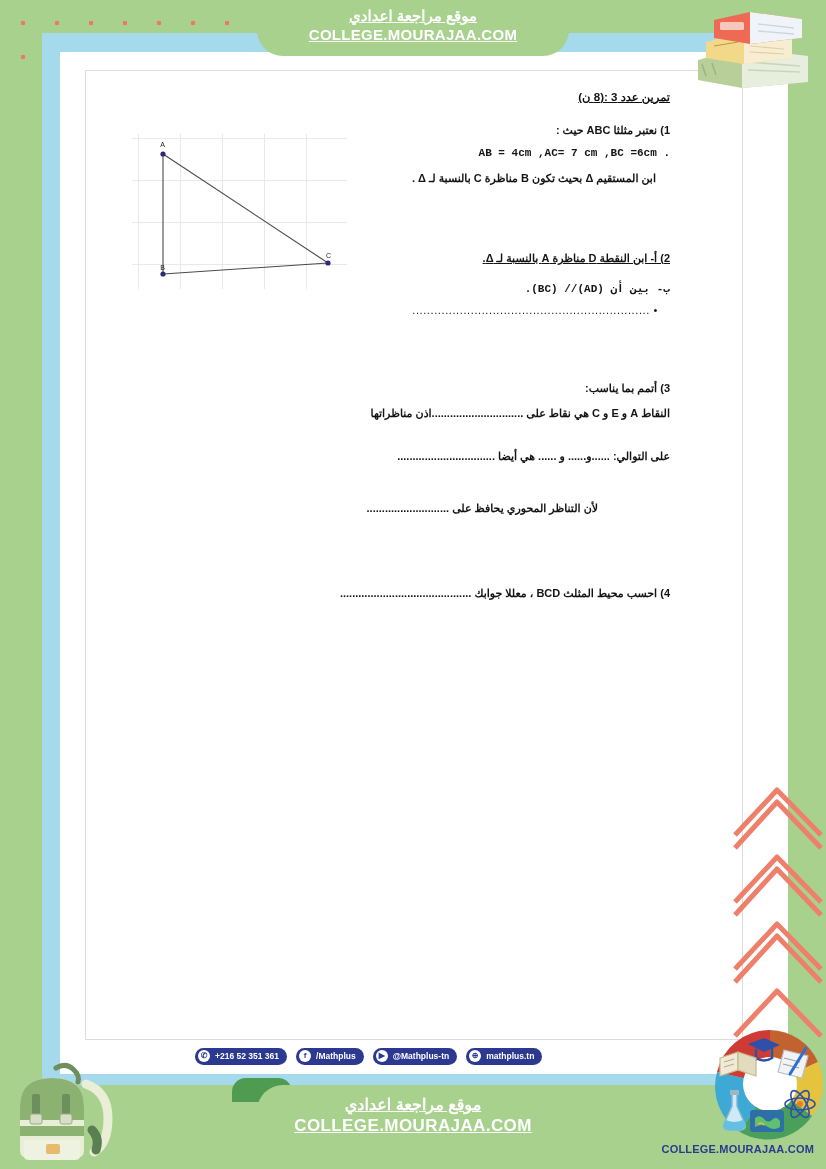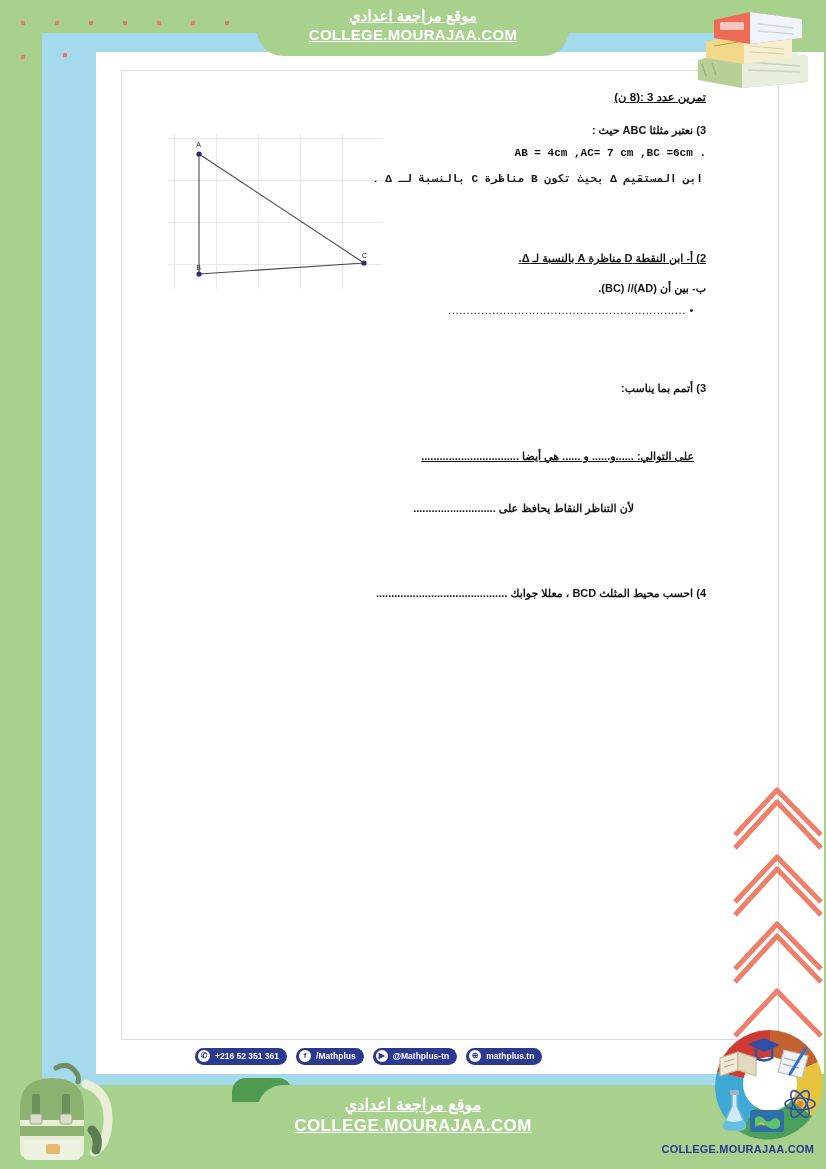--- a/index.html
+++ b/index.html
@@ -37,21 +37,20 @@
     width:742px; height:1052px;
     background:#a5d9ec;
   }
 
   
   #page{
     position:absolute;
     left:60px; top:52px;
     width:728px; height:1022px;
     background:#ffffff;
-    margin-left:36px;
   }
 
   
   #page-inner{
     position:absolute;
     left:25px; top:18px;
     width:658px; height:970px;
     border:1px solid #dcdcdc;
     background:#fff;
   }
@@ -121,21 +120,21 @@
   }
 
   .qline{
     position:absolute;
     font-size:11px; font-weight:bold;
     direction:rtl; color:#141414;
     white-space:nowrap;
   }
 
   .dotted{ letter-spacing:.6px; }
-  .serifn{ font-family:Liberation Sans, sans-serif;text-align:center; }
+  .serifn{ font-family:Liberation Mono, monospace;text-align:center; }
 
   
   #figure{
     position:absolute;
     left:72px; top:82px;
     width:215px; height:155px;
   }
   #figure .grid{
     position:absolute; inset:0;
     background-image:
@@ -211,39 +210,42 @@
   <div id="blue-frame"></div>
   <div class="dots" id="dots-blue"></div>
 
   <div id="page">
     <div id="page-inner"></div>
 
     <div id="content">
 
       <div class="ex-title">تمرين عدد 3 :(8 ن)</div>
 
-      <div class="qline" style="right:118px; top:72px;">3) نعتبر مثلثا  ABC    حيث :</div>
+      <div class="qline" style="right:118px; top:72px;">1) نعتبر مثلثا  ABC    حيث :</div>
       <div class="qline" style="right:118px; top:95px;font-family:Liberation Mono, monospace;">.   AB = 4cm   ,AC= 7 cm  ,BC =6cm</div>
-      <div class="qline" style="right:121px; top:120px;font-family:Liberation Mono, monospace;">ابن المستقيم Δ  بحيث تكون B  مناظرة  C  بالنسبة لـ Δ .</div>
+      <div class="qline" style="right:132px; top:120px;">ابن المستقيم Δ  بحيث تكون B  مناظرة  C  بالنسبة لـ Δ .</div>
 
       <div class="qline" style="right:118px; top:200px;text-decoration:underline;">2)  أ- ابن النقطة  D   مناظرة  A  بالنسبة لـ Δ.</div>
       <div class="qline" style="right:118px; top:230px;">
         <span class="serifn">ب- بين أن (AD)// (BC).</span>
       </div>
       <div class="qline dotted" style="right:130px; top:252px; font-weight:normal;">• .................................................................</div>
 
       <div class="qline" style="right:118px; top:330px;text-align:center;">3)   أتمم بما يناسب:</div>
 
-
-      <div class="qline" style="right:130px; top:398px;text-decoration:underline;">
+      <div class="qline" style="right:118px; top:355px;">
+        <span>النقاط   A  و  E  و C هي نقاط على </span><span class="dotted">..............................</span><span>اذن مناظراتها</span>
+      </div>
+
+      <div class="qline" style="right:118px; top:398px;">
         <span>على التوالي:    ......و...... و ......   هي أيضا </span><span class="dotted">................................</span>
       </div>
 
       <div class="qline" style="right:190px; top:450px;">
-        <span>لأن التناظر النقاط يحافظ على </span><span class="dotted">...........................</span>
+        <span>لأن التناظر المحوري يحافظ على </span><span class="dotted">...........................</span>
       </div>
 
       <div class="qline" style="right:118px; top:535px;text-align:right;">
         <span>4) احسب محيط المثلث   BCD   ،  معللا جوابك </span><span class="dotted">...........................................</span>
       </div>
 
       <div id="figure">
         <div class="grid"></div>
         <svg width="215" height="155" viewBox="0 0 215 155">
           <line id="seg-ab" x1="31" y1="20" x2="31" y2="140" stroke="#4a4a4a" stroke-width="1.1"></line>

